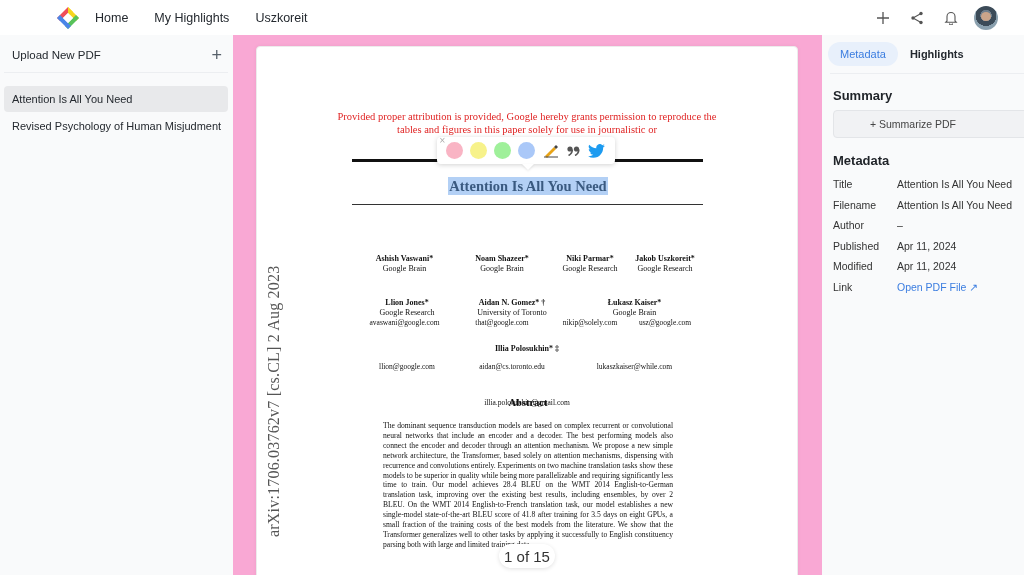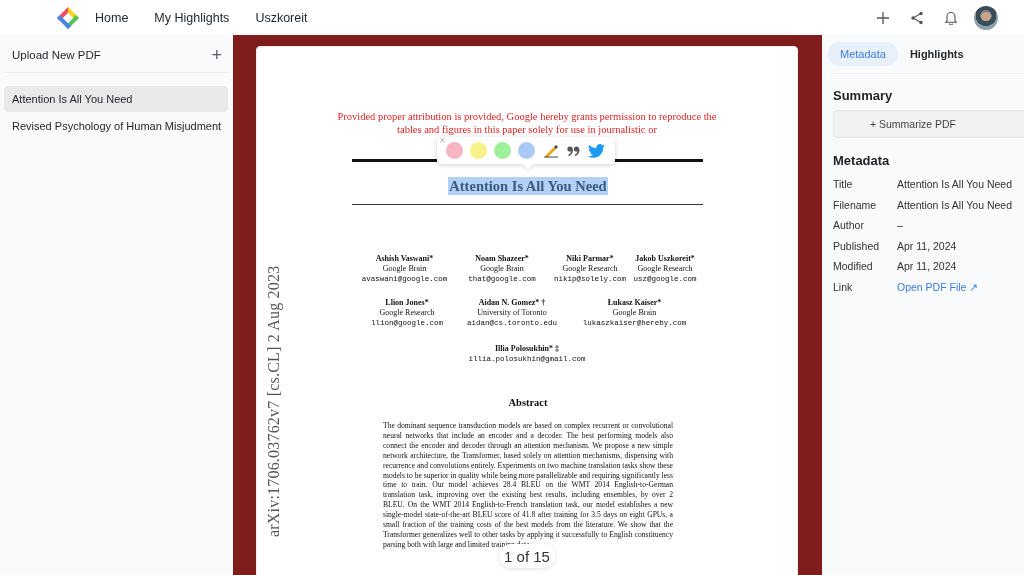--- a/index.html
+++ b/index.html
@@ -14,31 +14,31 @@
   .avatar::after { content: ""; position: absolute; left: 7px; top: 6px; width: 10px; height: 9px; border-radius: 50%; background: #caa58a; }
 
   .sidebar { position: absolute; left: 0; top: 35px; width: 233px; height: 540px; background: #f9fafb; }
   .upload { position: absolute; left: 12px; top: 10px; width: 210px; height: 20px; display: flex; justify-content: space-between; align-items: center; font-size: 11.5px; color: #24292f; }
   .upload .plus { font-size: 18px; color: #57606a; line-height: 1; }
   .side-divider { position: absolute; left: 4px; top: 37px; width: 224px; height: 1px; background: #eceef1; }
   .doc-list { position: absolute; left: 4px; top: 51px; width: 224px; }
   .doc-item { height: 26px; padding: 0 8px; display: flex; align-items: center; font-size: 11px; color: #24292f; border-radius: 4px; margin-bottom: 1px; cursor: pointer; white-space: nowrap; }
   .doc-item.active { background: #e8e9eb; }
 
-  .viewer { position: absolute; left: 233px; top: 35px; width: 589px; height: 540px; background: #7f1d1d; overflow: hidden; }
+  .viewer { position: absolute; left: 233px; top: 35px; width: 589px; height: 540px; background: #f9a8d4; overflow: hidden; }
   .page { position: absolute; left: 23px; top: 11px; width: 542px; height: 560px; background: #fff; border: 1px solid #ececec; border-radius: 4px; box-shadow: 0 0 4px rgba(0,0,0,0.05); font-family: "Liberation Serif", serif; color: #111; overflow: hidden; }
   .notice { position: absolute; left: 80px; top: 63px; width: 380px; text-align: center; color: #e02424; font-size: 10.5px; line-height: 13px; }
   .rule-thick { position: absolute; left: 95px; top: 112px; width: 351px; height: 3px; background: #111; }
   .rule-thin { position: absolute; left: 95px; top: 157px; width: 351px; height: 1px; background: #333; }
   .title { position: absolute; left: 0; top: 130px; width: 542px; text-align: center; }
   .title span { background: #b3d0f5; color: #3a5a80; font-weight: bold; font-size: 14.5px; padding: 1px 1px; }
   .arxiv { position: absolute; left: 8px; top: 490px; transform: rotate(-90deg); transform-origin: left top; font-size: 16px; color: #555; white-space: nowrap; letter-spacing: 0.2px; }
   .author { position: absolute; text-align: center; font-size: 8px; line-height: 10px; }
   .author .n { font-weight: bold; }
-  .author .e { font-family: Liberation Mono, monospace; font-size: 7.5px; }
+  .author .e { font-family: Liberation Serif, serif; font-size: 7.5px; margin-top: 44px; }
   .abstract-h { position: absolute; left: 0; top: 350px; width: 542px; text-align: center; font-weight: bold; font-size: 10.5px; }
   .abstract { position: absolute; left: 126px; top: 374px; width: 290px; font-size: 7.6px; line-height: 9.9px; text-align: justify; }
 
   .hl-toolbar { position: absolute; left: 437px; top: 137px; width: 178px; height: 27px; background: #fff; border-radius: 4px; box-shadow: 0 1px 5px rgba(0,0,0,0.18); display: flex; align-items: center; padding-left: 9px; }
   .hl-toolbar::after { content: ""; position: absolute; left: 85px; bottom: -6px; width: 0; height: 0; border-left: 6px solid transparent; border-right: 6px solid transparent; border-top: 6px solid #fff; filter: drop-shadow(0 1px 1px rgba(0,0,0,0.1)); }
   .hl-close { position: absolute; left: 2px; top: -1px; font-size: 8px; color: #aaa; font-family: "DejaVu Sans", sans-serif; cursor: pointer; }
   .swatch { width: 17px; height: 17px; border-radius: 50%; margin-right: 7px; cursor: pointer; }
   .hl-icon { width: 17px; height: 17px; margin-right: 6px; display: flex; align-items: center; justify-content: center; cursor: pointer; }
 
   .page-indicator { position: absolute; left: 499px; top: 544px; width: 56px; height: 24px; background: #fff; border-radius: 12px; box-shadow: 0 1px 4px rgba(0,0,0,0.12); font-size: 15px; color: #333; display: flex; align-items: center; justify-content: center; }
@@ -147,21 +147,21 @@
       <div class="e">llion@google.com</div>
     </div>
     <div class="author" style="left:200px; top:251px; width:110px;">
       <div class="n">Aidan N. Gomez* †</div>
       <div>University of Toronto</div>
       <div class="e">aidan@cs.toronto.edu</div>
     </div>
     <div class="author" style="left:315px; top:251px; width:125px;">
       <div class="n">Łukasz Kaiser*</div>
       <div>Google Brain</div>
-      <div class="e">lukaszkaiser@hereby.com</div>
+      <div class="e">lukaszkaiser@while.com</div>
     </div>
     <div class="author" style="left:200px; top:297px; width:140px;">
       <div class="n">Illia Polosukhin* ‡</div>
       <div class="e">illia.polosukhin@gmail.com</div>
     </div>
 
     <div class="abstract-h">Abstract</div>
     <div class="abstract">The dominant sequence transduction models are based on complex recurrent or convolutional neural networks that include an encoder and a decoder. The best performing models also connect the encoder and decoder through an attention mechanism. We propose a new simple network architecture, the Transformer, based solely on attention mechanisms, dispensing with recurrence and convolutions entirely. Experiments on two machine translation tasks show these models to be superior in quality while being more parallelizable and requiring significantly less time to train. Our model achieves 28.4 BLEU on the WMT 2014 English-to-German translation task, improving over the existing best results, including ensembles, by over 2 BLEU. On the WMT 2014 English-to-French translation task, our model establishes a new single-model state-of-the-art BLEU score of 41.8 after training for 3.5 days on eight GPUs, a small fraction of the training costs of the best models from the literature. We show that the Transformer generalizes well to other tasks by applying it successfully to English constituency parsing both with large and limited training data.</div>
   </div>
   <div class="page-indicator" style="left:266px; top:509px;">1 of 15</div>

